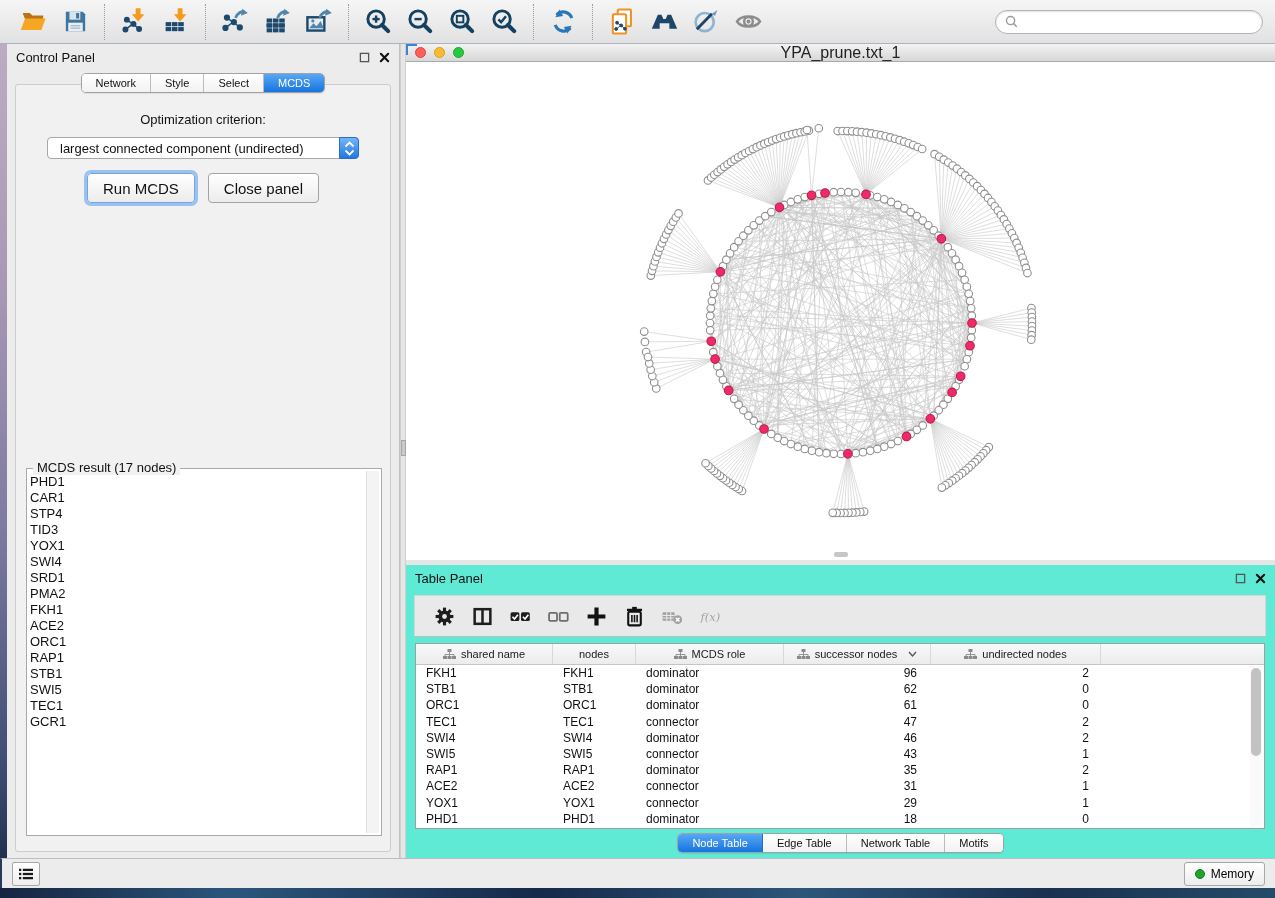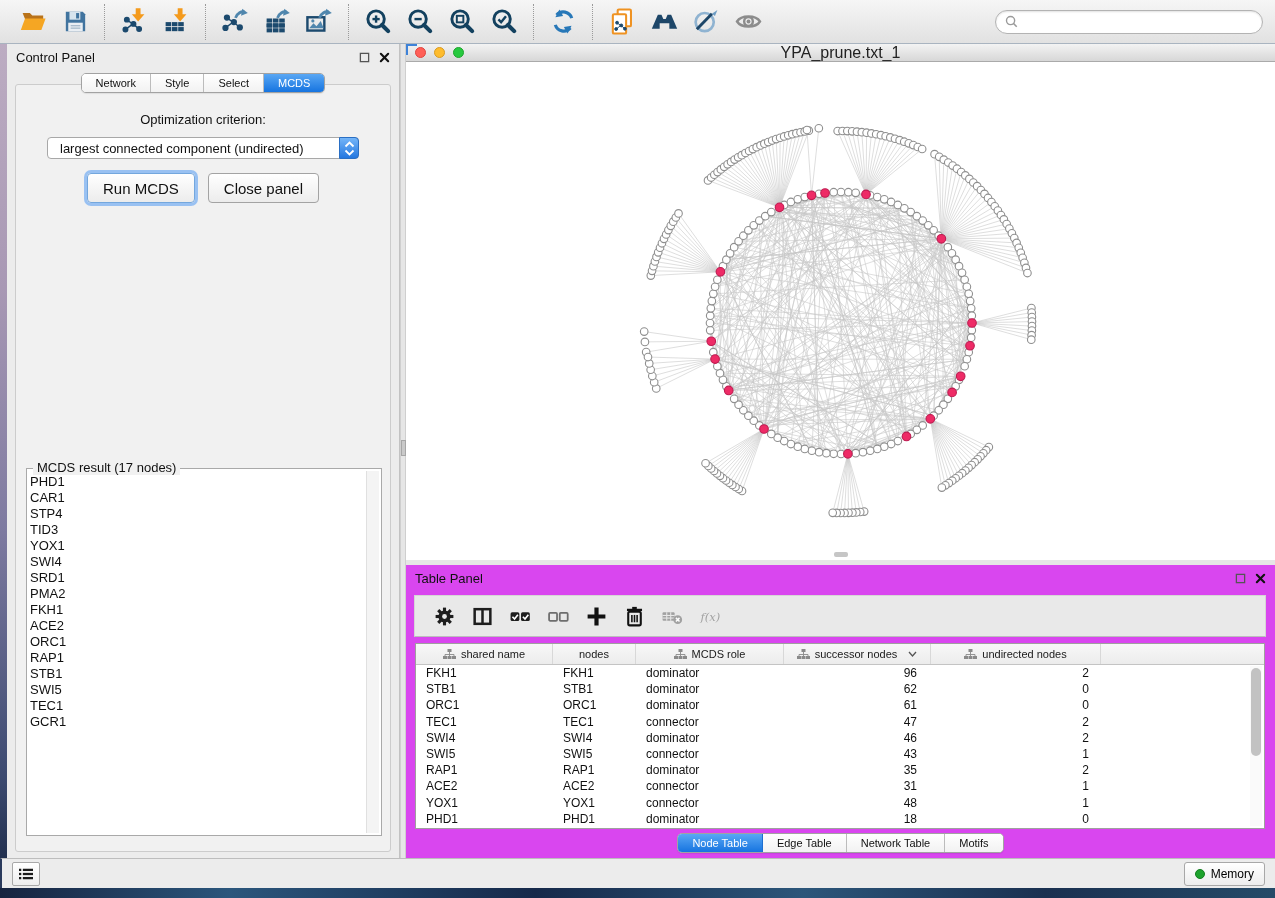--- a/index.html
+++ b/index.html
@@ -79,21 +79,21 @@
   .light.red{background:#ff5f57;border:1px solid #e0443e}
   .light.yellow{background:#febc2e;border:1px solid #d89b22}
   .light.green{background:#27c93f;border:1px solid #1fa52e}
   .net-title{flex:1;text-align:center;font-size:16px;color:#222}
   .net-canvas{position:relative;width:869px;height:498px;background:#fff}
   .net-canvas svg{position:absolute;left:0;top:0}
   .net-hscroll{position:absolute;left:428px;bottom:3px;width:14px;height:5px;background:#c6c6c6;border-radius:2px}
   .net-focus{position:absolute;left:0;top:0;width:9px;height:9px;border-left:2px solid #3e82d8;border-top:2px solid #3e82d8}
 
   
-  .table-panel{position:absolute;left:0;top:521px;width:869px;height:293px;background:#d946ef}
+  .table-panel{position:absolute;left:0;top:521px;width:869px;height:293px;background:#5eead4}
   .tp-toolbar{position:absolute;left:8px;right:9px;top:30px;height:42px;background:#e9e9e9;
               border:1px solid #d6d6d6;border-bottom:1px solid #bdbdbd;box-sizing:border-box;
               display:flex;align-items:center;padding-left:10px}
   .tp-btn{width:38px;height:36px;background:none;border:none;padding:0;display:flex;
           align-items:center;justify-content:center}
   .tp-btn svg{width:23px;height:23px}
   .tp-table{position:absolute;left:9px;right:10px;top:78px;height:186px;border:1px solid #9f9f9f;
             background:#fff;overflow:hidden;box-sizing:border-box}
   .tbl-header{display:flex;height:20px;background:linear-gradient(#f8f8f8,#ececec);
               border-bottom:1px solid #c4c4c4;font-size:11px;color:#1a1a1a}
@@ -1406,21 +1406,21 @@
             <div class="tbl-cell" style="width: 137px;">ACE2</div>
             <div class="tbl-cell" style="width: 83px;">ACE2</div>
             <div class="tbl-cell" style="width: 148px;">connector</div>
             <div class="tbl-cell num" style="width: 147px; padding-right: 14px;">31</div>
             <div class="tbl-cell num" style="width: 170px; padding-right: 12px;">1</div>
           </div>
           <div class="tbl-row">
             <div class="tbl-cell" style="width: 137px;">YOX1</div>
             <div class="tbl-cell" style="width: 83px;">YOX1</div>
             <div class="tbl-cell" style="width: 148px;">connector</div>
-            <div class="tbl-cell num" style="width: 147px; padding-right: 14px;">48</div>
+            <div class="tbl-cell num" style="width: 147px; padding-right: 14px;">29</div>
             <div class="tbl-cell num" style="width: 170px; padding-right: 12px;">1</div>
           </div>
           <div class="tbl-row">
             <div class="tbl-cell" style="width: 137px;">PHD1</div>
             <div class="tbl-cell" style="width: 83px;">PHD1</div>
             <div class="tbl-cell" style="width: 148px;">dominator</div>
             <div class="tbl-cell num" style="width: 147px; padding-right: 14px;">18</div>
             <div class="tbl-cell num" style="width: 170px; padding-right: 12px;">0</div>
           </div>
         </div>

